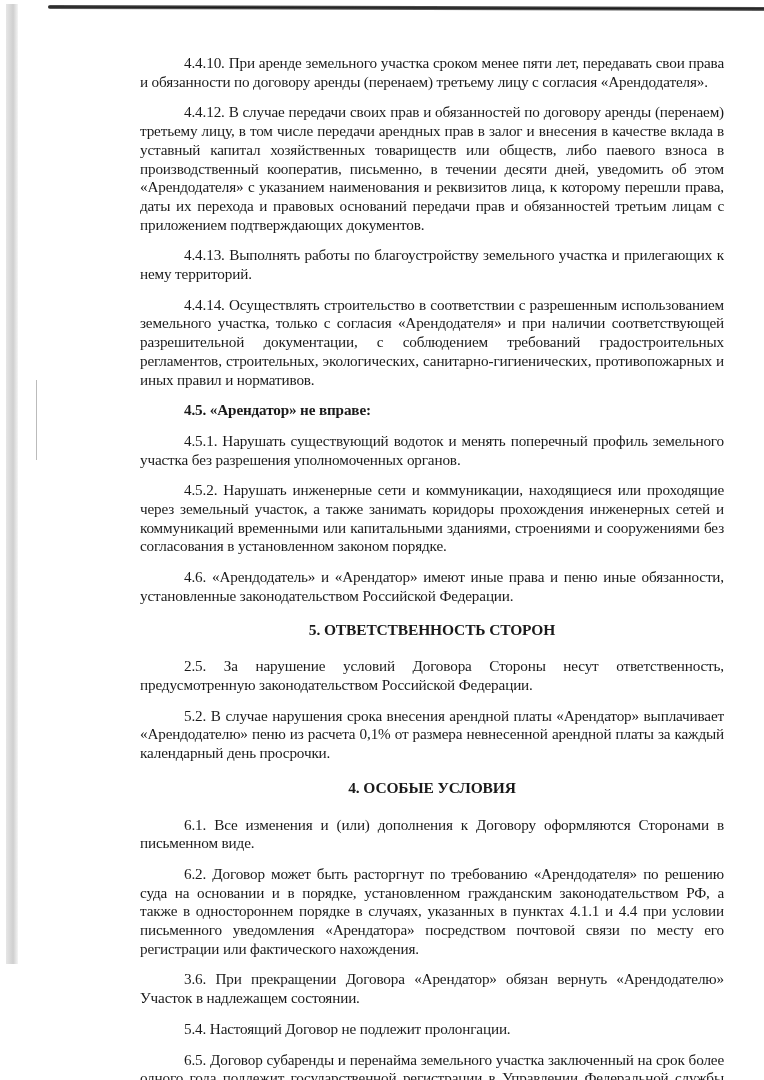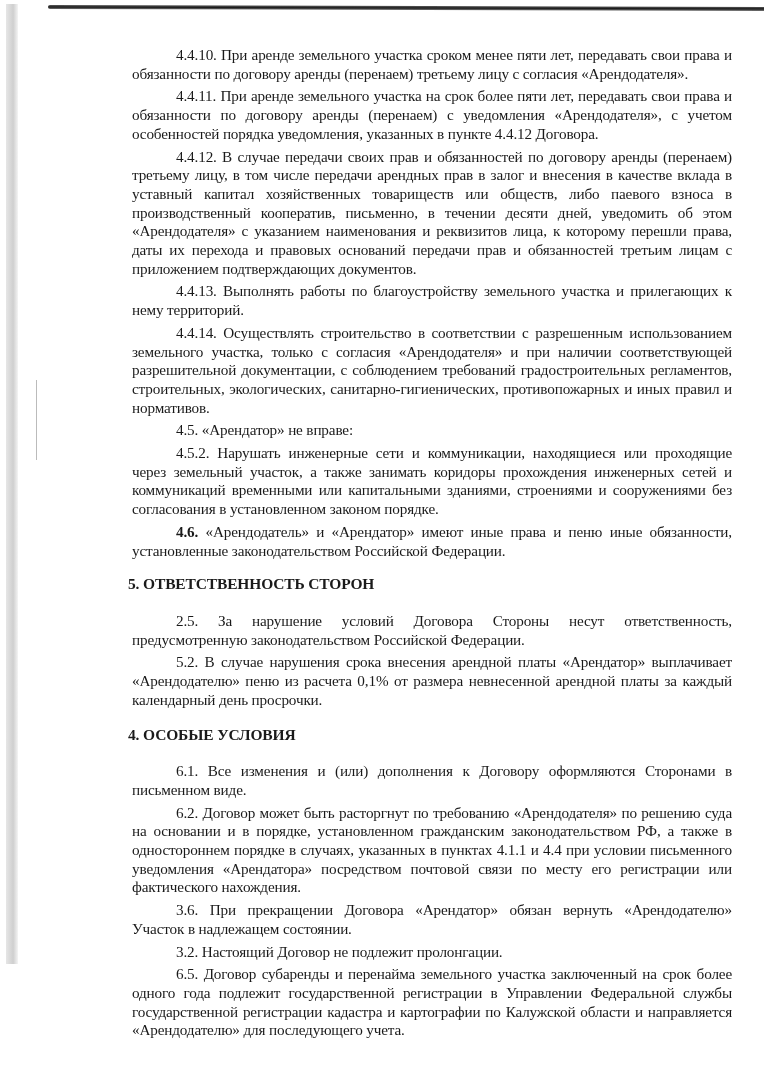--- a/index.html
+++ b/index.html
@@ -36,28 +36,29 @@
     .page {
       position: absolute;
       left: 128px;
       top: 42px;
       width: 608px;
       font-size: 15.2px;
       line-height: 18.7px;
       letter-spacing: -0.15px;
     }
     .page p {
-      margin: 4px;
+      margin: 12px;
       text-indent: 44px;
       text-align: justify;
     }
-    .page p.bold { font-weight: normal; }
-    .page .num-bold { font-weight: bold; }
+    .page p.bold { font-weight: bold; }
+    .page .num-bold { font-weight: normal; }
     .page h2 {
       margin: 0;
+      text-align: center;
       font-size: 15.5px;
       font-weight: bold;
       line-height: 18.7px;
     }
     .sec5-title { margin-top: 15px !important; margin-bottom: 18px !important; }
     .sec6-title { margin-top: 16px !important; margin-bottom: 18px !important; }
     .pencil-mark {
       position: absolute;
       width: 1px;
       background: #bbb;
@@ -65,32 +66,32 @@
   </style>
 </head>
 <body>
 
 <div class="scan-left-edge"></div>
 <div class="scan-top-rule"></div>
 <div class="pencil-mark" style="left:36px; top:380px; height:80px;"></div>
 
 <div class="page">
   <p>4.4.10. При аренде земельного участка  сроком менее пяти лет, передавать свои права и обязанности по договору аренды (перенаем) третьему лицу с согласия «Арендодателя».</p>
-  <p>4.4.11. При аренде земельного участка на срок более пяти лет, передавать свои права и обязанности по договору аренды (перенаем) с уведомления «Арендодателя», с учетом особенностей порядка уведомления, указанных в пункте 4.4.12 Договора.</p>
   <p>4.4.12. В случае передачи своих прав и обязанностей по договору аренды (перенаем) третьему лицу, в том числе передачи арендных прав в залог и внесения в качестве вклада в уставный капитал хозяйственных товариществ или обществ, либо паевого взноса в производственный кооператив, письменно, в течении десяти дней, уведомить об этом «Арендодателя» с указанием наименования и реквизитов лица, к которому перешли права, даты их перехода и правовых оснований передачи прав и обязанностей третьим лицам с приложением подтверждающих документов.</p>
   <p>4.4.13. Выполнять работы по благоустройству земельного участка и прилегающих к нему территорий.</p>
   <p>4.4.14. Осуществлять строительство в соответствии с разрешенным использованием земельного участка, только с согласия «Арендодателя» и при наличии соответствующей разрешительной документации, с соблюдением требований градостроительных регламентов, строительных, экологических, санитарно-гигиенических, противопожарных и иных правил и нормативов.</p>
   <p class="bold">4.5. «Арендатор» не вправе:</p>
+  <p>4.5.1. Нарушать существующий водоток и менять поперечный профиль земельного участка без разрешения уполномоченных органов.</p>
   <p>4.5.2. Нарушать инженерные сети и коммуникации, находящиеся или проходящие через земельный участок, а также занимать коридоры прохождения инженерных сетей и коммуникаций временными или капитальными зданиями, строениями и сооружениями без согласования в установленном законом порядке.</p>
   <p><span class="num-bold">4.6.</span><span> «Арендодатель» и «Арендатор» имеют иные права и пеню иные обязанности, установленные законодательством Российской Федерации.</span></p>
 
   <h2 class="sec5-title">5. ОТВЕТСТВЕННОСТЬ СТОРОН</h2>
   <p>2.5. За нарушение условий Договора Стороны несут ответственность, предусмотренную законодательством Российской Федерации.</p>
   <p>5.2. В случае нарушения срока внесения арендной платы «Арендатор» выплачивает «Арендодателю» пеню из расчета 0,1% от размера невнесенной арендной платы за каждый календарный день просрочки.</p>
 
   <h2 class="sec6-title">4. ОСОБЫЕ УСЛОВИЯ</h2>
   <p>6.1. Все изменения и (или) дополнения к Договору оформляются Сторонами в письменном виде.</p>
   <p>6.2. Договор может быть расторгнут по требованию «Арендодателя» по решению суда на основании и в порядке, установленном гражданским законодательством РФ, а также в одностороннем порядке в случаях, указанных в пунктах 4.1.1 и 4.4 при условии письменного уведомления «Арендатора» посредством почтовой связи по месту его  регистрации или фактического нахождения.</p>
   <p>3.6. При прекращении Договора «Арендатор» обязан вернуть «Арендодателю» Участок в надлежащем состоянии.</p>
-  <p>3.2. Настоящий Договор не подлежит пролонгации.</p>
+  <p>5.4. Настоящий Договор не подлежит пролонгации.</p>
   <p>6.5. Договор субаренды и перенайма земельного участка заключенный на срок более одного года подлежит государственной регистрации в Управлении Федеральной службы государственной регистрации кадастра и картографии по Калужской области и направляется «Арендодателю» для последующего учета.</p>
 
 </div>
 
 </body></html>

